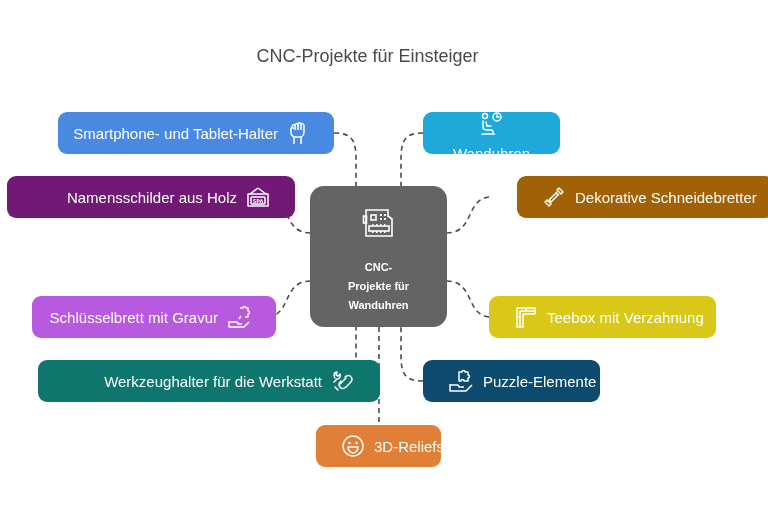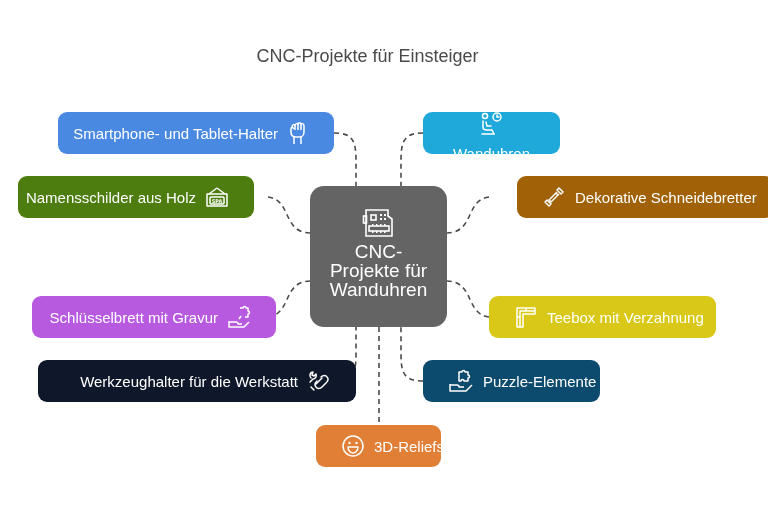--- a/index.html
+++ b/index.html
@@ -9,21 +9,21 @@
            font-size: 18px; color: #4a4a4a; }
   svg.links { position: absolute; left: 0; top: 0; }
   .node { position: absolute; height: 42px; border-radius: 9px; color: #ffffff;
           display: flex; align-items: center; box-sizing: border-box; font-size: 15px;
           white-space: nowrap; padding: 0 25px; gap: 9px; }
   .node.icon-right { justify-content: flex-end; }
   .node svg { flex: 0 0 auto; }
   .center { position: absolute; left: 310px; top: 186px; width: 137px; height: 141px;
             background: #646464; border-radius: 14px; color: #fff; text-align: center;
             box-sizing: border-box; padding-top: 22px; }
-  .center .lbl { font-size: 19px; line-height: 19px; margin-top: 0; }
+  .center .lbl { font-size: 11px; line-height: 19px; margin-top: 16px; font-weight: bold; }
 </style>
 </head>
 <body>
 
 <div class="title">CNC-Projekte für Einsteiger</div>
 
 <svg class="links" width="768" height="509">
   <g fill="none" stroke="#4a4a4a" stroke-width="1.6" stroke-dasharray="5,4">
 
     <path d="M334 133 C352 133 356 140 356 160 L356 186"></path>
@@ -94,21 +94,21 @@
       <circle cx="17" cy="5" r="4"></circle>
       <path d="M17 3 V5 H19"></path>
       <path d="M3 9 V15 C3 17 5 18 7 18 H12 L14 22"></path>
       <path d="M6 10 L7 14 H11"></path>
       <path d="M2 22 H14"></path>
     </g>
   </svg>
   <span>Wanduhren</span>
 </div>
 
-<div class="node icon-right" style="left:18px;top:176px;width:236px;background:#4d7c0f;">
+<div class="node icon-right" style="left:7px;top:176px;width:288px;background:#701a75;">
   <span>Namensschilder aus Holz</span>
   <svg width="24" height="22" viewBox="0 0 24 22">
     <g fill="none" stroke="#fff" stroke-width="1.5" stroke-linejoin="round">
       <path d="M12 2 L4 8 M12 2 L20 8"></path>
       <path d="M2 8 H22 V20 H2 Z"></path>
       <rect x="5" y="11" width="14" height="7" rx="1"></rect>
     </g>
     <text x="12" y="17" font-size="5" fill="#fff" text-anchor="middle" font-family="DejaVu Sans, sans-serif" font-weight="bold">SPA</text>
   </svg>
 </div>
@@ -141,21 +141,21 @@
   <svg width="24" height="24" viewBox="0 0 24 24">
     <g fill="none" stroke="#fff" stroke-width="1.5" stroke-linejoin="round">
       <path d="M3 22 V3 H21 V9 H9 V22 Z"></path>
       <path d="M6 22 V6 H21"></path>
       <path d="M3 12 H6 M12 3 V6"></path>
     </g>
   </svg>
   <span>Teebox mit Verzahnung</span>
 </div>
 
-<div class="node icon-right" style="left:38px;top:360px;width:318px;background:#0f172a;">
+<div class="node icon-right" style="left:38px;top:360px;width:342px;background:#0f766e;">
   <span>Werkzeughalter für die Werkstatt</span>
   <svg width="24" height="24" viewBox="0 0 24 24">
     <g fill="none" stroke="#fff" stroke-width="1.5" stroke-linejoin="round" stroke-linecap="round">
       <path d="M4 9 C2 7 3 3 6 3 L5 6 L7 7 L9 5 C10 8 8 10 6 10 L3 13"></path>
       <path d="M9 15 L15 9"></path>
       <path d="M14 8 C16 6 19 6 20 8 C22 10 21 12 19 14 L15 18 C13 20 10 20 9 18 C7 16 8 14 10 12"></path>
       <path d="M4 18 L7 21"></path>
     </g>
   </svg>
 </div>

